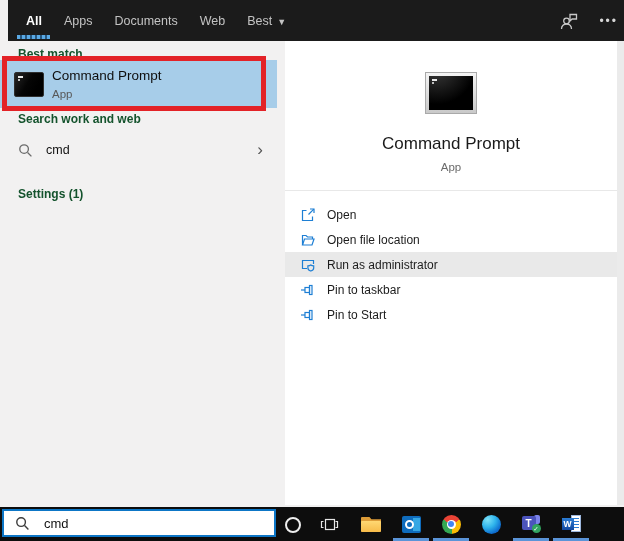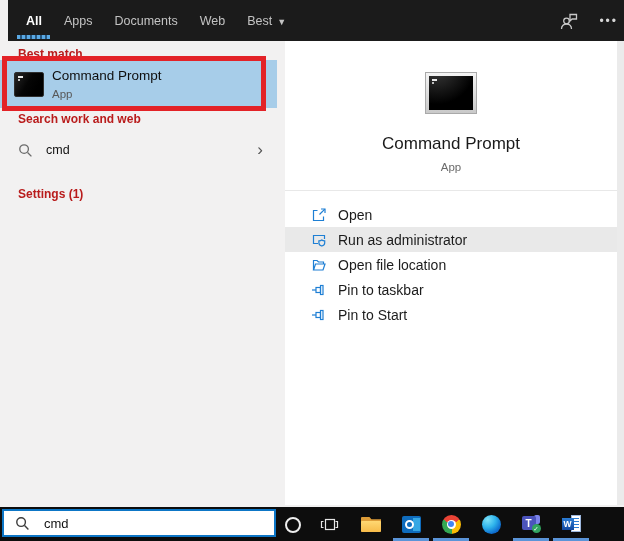--- a/index.html
+++ b/index.html
@@ -13,21 +13,21 @@
   .tab{font-size:12.5px;color:#c3c3c3;cursor:default;white-space:nowrap;}
   .tab.active{color:#ffffff;font-weight:700;}
   .tab .caret{font-size:9px;margin-left:5px;color:#c3c3c3;}
   .tab-underline{position:absolute;left:9px;bottom:2px;width:33px;height:4px;
     background:repeating-linear-gradient(90deg,#5aa9e4 0 3px,#27567e 3px 5px);}
   .topbar-icons{position:absolute;right:14px;top:0;height:100%;display:flex;align-items:center;gap:20px;}
   .ellipsis{color:#d6d6d6;font-size:12px;letter-spacing:2px;line-height:1;}
 
   
   .left-panel{position:absolute;left:0;top:41px;width:283px;height:466px;background:#f2f1f1;}
-  .section-h{position:absolute;left:18px;font-size:12px;font-weight:700;color:#b91c1c;}
+  .section-h{position:absolute;left:18px;font-size:12px;font-weight:700;color:#14532d;}
   .h-best{top:6px;} .h-search{top:71px;} .h-settings{top:146px;}
 
   .bm-row{position:absolute;left:0;top:19px;width:277px;height:48px;background:#a7cde9;cursor:default;}
   .red-box{position:absolute;left:2px;top:15px;width:264px;height:55px;border:5px solid #e32227;
     box-sizing:border-box;z-index:6;pointer-events:none;}
   .cmd-icon-sm{position:absolute;left:14px;top:12px;width:28px;height:23px;border-radius:2px;
     background:linear-gradient(120deg,#262626 0%,#050505 45%,#000 75%);border:1px solid #2e2e2e;}
   .tick1{position:absolute;left:3px;top:3px;width:5px;height:1.5px;background:#e8e8e8;}
   .tick2{position:absolute;left:3px;top:6px;width:2px;height:1.5px;background:#bdbdbd;}
   .bm-text{position:absolute;left:52px;top:8px;}
@@ -45,22 +45,22 @@
   .right-panel{position:absolute;left:285px;top:41px;width:332px;height:464px;background:#ffffff;}
   .right-strip{position:absolute;left:617px;top:41px;width:7px;height:464px;background:#ebebeb;}
   .pv-icon{width:52px;height:42px;margin:31px auto 0;box-sizing:border-box;padding:3px;
     border:1px solid #a9a9a9;background:linear-gradient(#f4f4f4,#c9c9c9);}
   .pv-icon-inner{position:relative;width:100%;height:100%;
     background:radial-gradient(120% 150% at 18% -25%,#3d3d3d 0%,#141414 48%,#000 72%);}
   .pv-title{margin-top:20px;text-align:center;font-size:17px;color:#1a1a1a;}
   .pv-sub{margin-top:7px;text-align:center;font-size:11.5px;color:#6b6b6b;}
   .divider{position:absolute;left:0;top:149px;width:100%;height:1px;background:#e8e8e8;}
   .actions{position:absolute;left:0;top:161px;width:100%;}
-  .action-row{height:25px;display:flex;align-items:center;padding-left:26px;gap:11px;
-    font-size:14px;color:#1c1c1c;cursor:default;}
+  .action-row{height:25px;display:flex;align-items:center;padding-left:15px;gap:11px;
+    font-size:12px;color:#1c1c1c;cursor:default;}
   .action-row.hl{background:#e9e9e9;}
   .aicon{width:16px;height:16px;flex:none;color:#1e7fd4;}
 
   
   .taskbar{position:absolute;left:0;top:507px;width:624px;height:34px;background:#0d0d0d;}
   .searchbox{position:absolute;left:2px;top:2px;width:274px;height:28px;background:#fff;
     border:2px solid #0d76c6;box-sizing:border-box;display:flex;align-items:center;
     padding-left:11px;}
   .searchbox .mag{color:#3c3c3c;width:15px;height:15px;flex:none;}
   .searchbox input{border:none;outline:none;font-family:"Liberation Sans",sans-serif;
@@ -174,37 +174,37 @@
       <div class="action-row">
         <span class="aicon">
           <svg viewBox="0 0 16 16" width="16" height="16" fill="none" stroke="currentColor" stroke-width="1.2">
             <path d="M6.5 3.5 H2.5 V13.5 H12.5 V9.5"></path>
               <path d="M8.5 7.5 L13.8 2.2"></path>
               <path d="M10 2 H14 V6"></path>
           </svg>
         </span>
         <span>Open</span>
       </div>
+      <div class="action-row">
+        <span class="aicon">
+          <svg viewBox="0 0 16 16" width="16" height="16" fill="none" stroke="currentColor" stroke-width="1.2">
+            <path d="M2.5 13 V3.5 H6 L7.5 5 H12.5 V7"></path>
+              <path d="M2.5 13 L4.5 7 H14 L12 13 Z"></path>
+          </svg>
+        </span>
+        <span>Open file location</span>
+      </div>
       <div class="action-row hl">
         <span class="aicon">
           <svg viewBox="0 0 16 16" width="16" height="16" fill="none" stroke="currentColor" stroke-width="1.2">
             <path d="M13.5 7 V3.5 H2.5 V11.5 H7"></path>
             <path d="M10.8 8 c.8.7 1.9.9 2.9.9 v2 c0 1.6-1.5 2.6-2.9 3.1 -1.4-.5-2.9-1.5-2.9-3.1 v-2 c1 0 2.1-.2 2.9-.9 z"></path>
           </svg>
         </span>
         <span>Run as administrator</span>
-      </div>
-      <div class="action-row">
-        <span class="aicon">
-          <svg viewBox="0 0 16 16" width="16" height="16" fill="none" stroke="currentColor" stroke-width="1.2">
-            <path d="M2.5 13 V3.5 H6 L7.5 5 H12.5 V7"></path>
-              <path d="M2.5 13 L4.5 7 H14 L12 13 Z"></path>
-          </svg>
-        </span>
-        <span>Open file location</span>
       </div>
       <div class="action-row">
         <span class="aicon">
           <svg viewBox="0 0 16 16" width="16" height="16" fill="none" stroke="currentColor" stroke-width="1.2">
             <line x1="1" y1="8" x2="5" y2="8"></line>
               <rect x="5" y="5.5" width="4.5" height="5"></rect>
               <rect x="9.5" y="3.5" width="2.5" height="9"></rect>
           </svg>
         </span>
         <span>Pin to taskbar</span>

